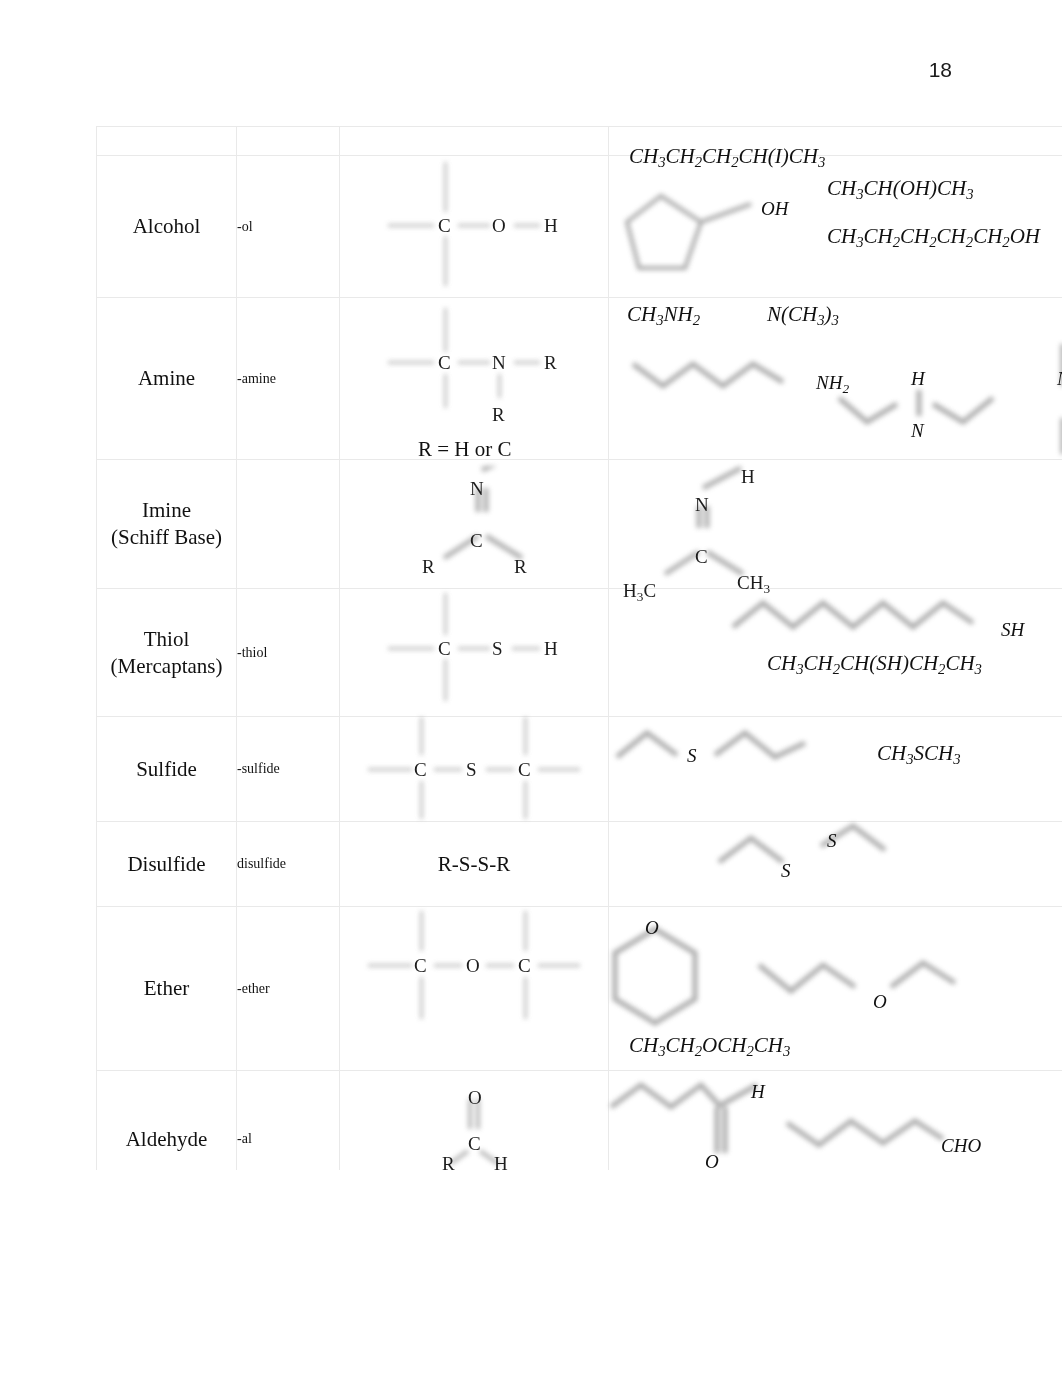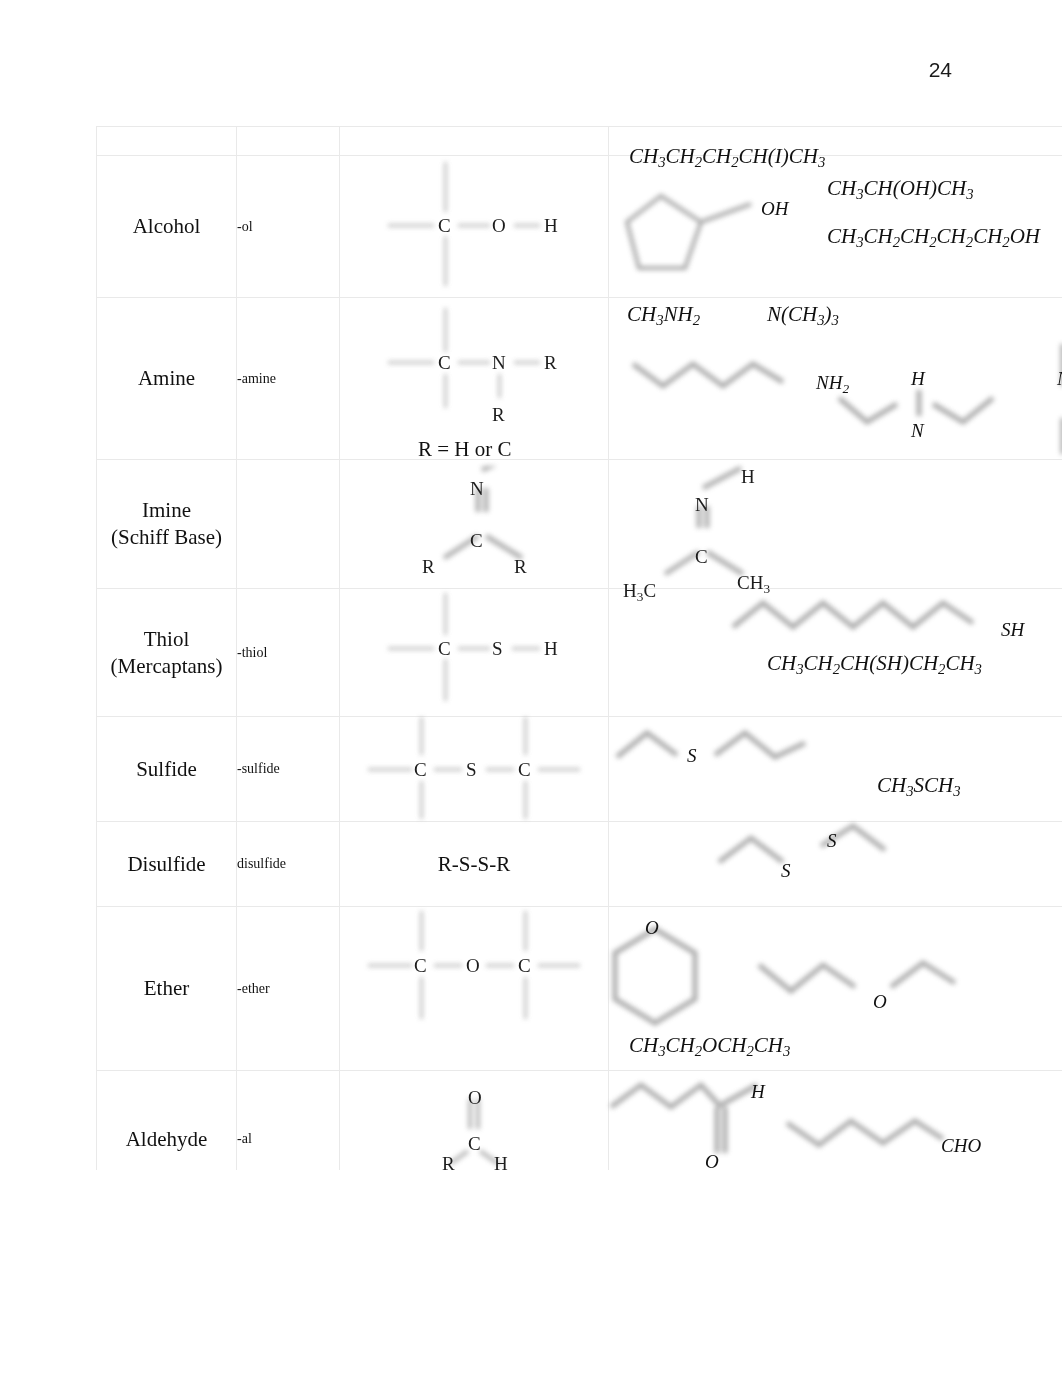--- a/index.html
+++ b/index.html
@@ -55,21 +55,21 @@
     opacity:.82;
   }
   .sketch svg{display:block;}
   .exline{position:absolute;font-size:21px;white-space:nowrap;color:#111;font-style:italic;}
   .exline.small{font-size:19px;}
   .note{position:absolute;font-size:21px;}
 </style>
 </head>
 <body>
 
-<div class="page-number">24</div>
+<div class="page-number">18</div>
 
 <div class="table-wrap">
 <table class="groups">
 
   <tbody>
         <tr class="hdr-row">
     <td class="c-name"></td>
     <td class="c-suffix"></td>
     <td class="c-struct"></td>
     <td class="c-ex"></td>
@@ -271,21 +271,21 @@
     </td>
     <td class="c-ex">
       <div class="cellbox" style="height:104px;">
         <span class="sketch" style="left:6px;top:6px;">
           <svg width="220" height="46" viewBox="0 0 220 46">
             <polyline points="2,34 32,10 62,32" fill="none" stroke="#9b9b9b" stroke-width="5"></polyline>
             <polyline points="100,32 130,10 160,34 190,20" fill="none" stroke="#9b9b9b" stroke-width="5"></polyline>
           </svg>
         </span>
         <span class="exline small" style="left:78px;top:28px;">S</span>
-        <span class="exline" style="left:268px;top:24px;margin-top:32px;">CH<sub>3</sub>SCH<sub>3</sub></span>
+        <span class="exline" style="left:268px;top:24px;">CH<sub>3</sub>SCH<sub>3</sub></span>
       </div>
     </td>
   </tr>
 
   <tr style="height:84px;">
     <td class="c-name">
       <span class="nm">Disulfide</span>
     </td>
     <td class="c-suffix">
       <span>disulfide</span>

